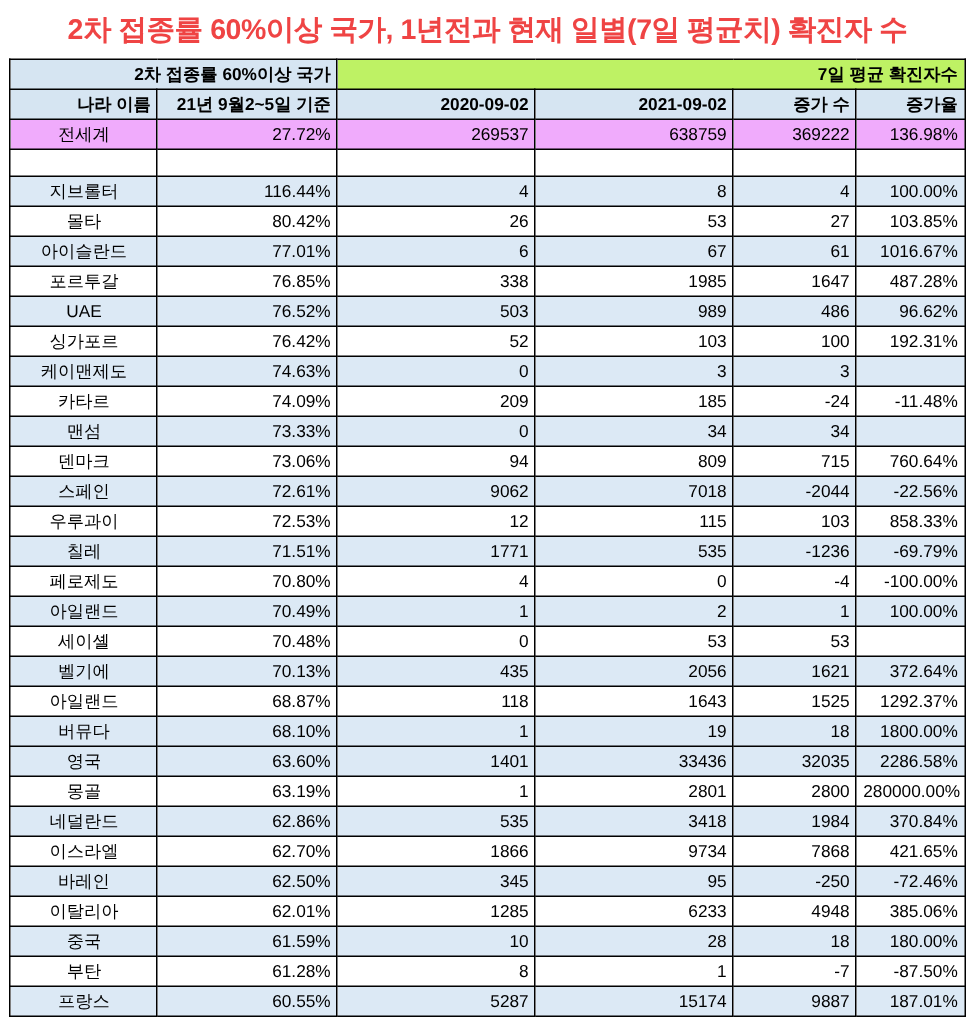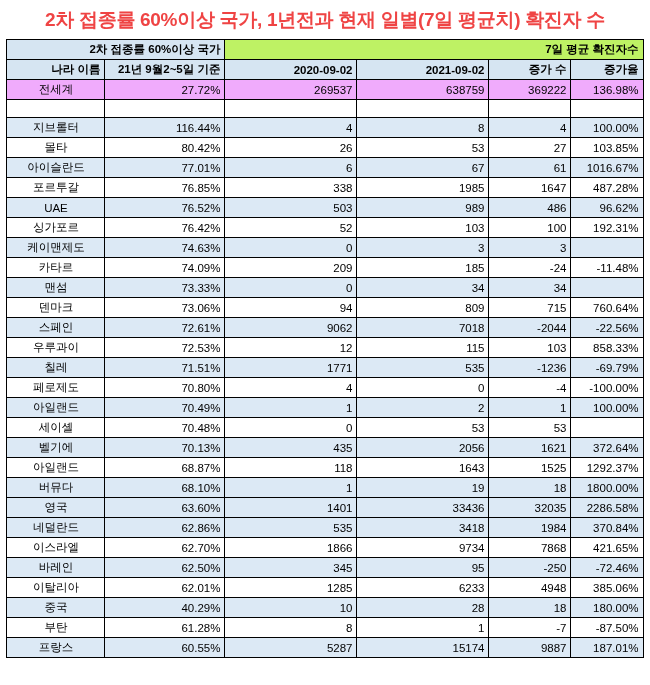--- a/index.html
+++ b/index.html
@@ -280,20 +280,28 @@
           <td class="num">1800.00%</td>
         </tr>
         <tr class="alt">
           <td class="name">영국</td>
           <td class="num">63.60%</td>
           <td class="num">1401</td>
           <td class="num">33436</td>
           <td class="num">32035</td>
           <td class="num">2286.58%</td>
         </tr>
+        <tr class="plain">
+          <td class="name">몽골</td>
+          <td class="num">63.19%</td>
+          <td class="num">1</td>
+          <td class="num">2801</td>
+          <td class="num">2800</td>
+          <td class="num">280000.00%</td>
+        </tr>
         <tr class="alt">
           <td class="name">네덜란드</td>
           <td class="num">62.86%</td>
           <td class="num">535</td>
           <td class="num">3418</td>
           <td class="num">1984</td>
           <td class="num">370.84%</td>
         </tr>
         <tr class="plain">
           <td class="name">이스라엘</td>
@@ -314,21 +322,21 @@
         <tr class="plain">
           <td class="name">이탈리아</td>
           <td class="num">62.01%</td>
           <td class="num">1285</td>
           <td class="num">6233</td>
           <td class="num">4948</td>
           <td class="num">385.06%</td>
         </tr>
         <tr class="alt">
           <td class="name">중국</td>
-          <td class="num">40.29%</td>
+          <td class="num">61.59%</td>
           <td class="num">10</td>
           <td class="num">28</td>
           <td class="num">18</td>
           <td class="num">180.00%</td>
         </tr>
         <tr class="plain">
           <td class="name">부탄</td>
           <td class="num">61.28%</td>
           <td class="num">8</td>
           <td class="num">1</td>

